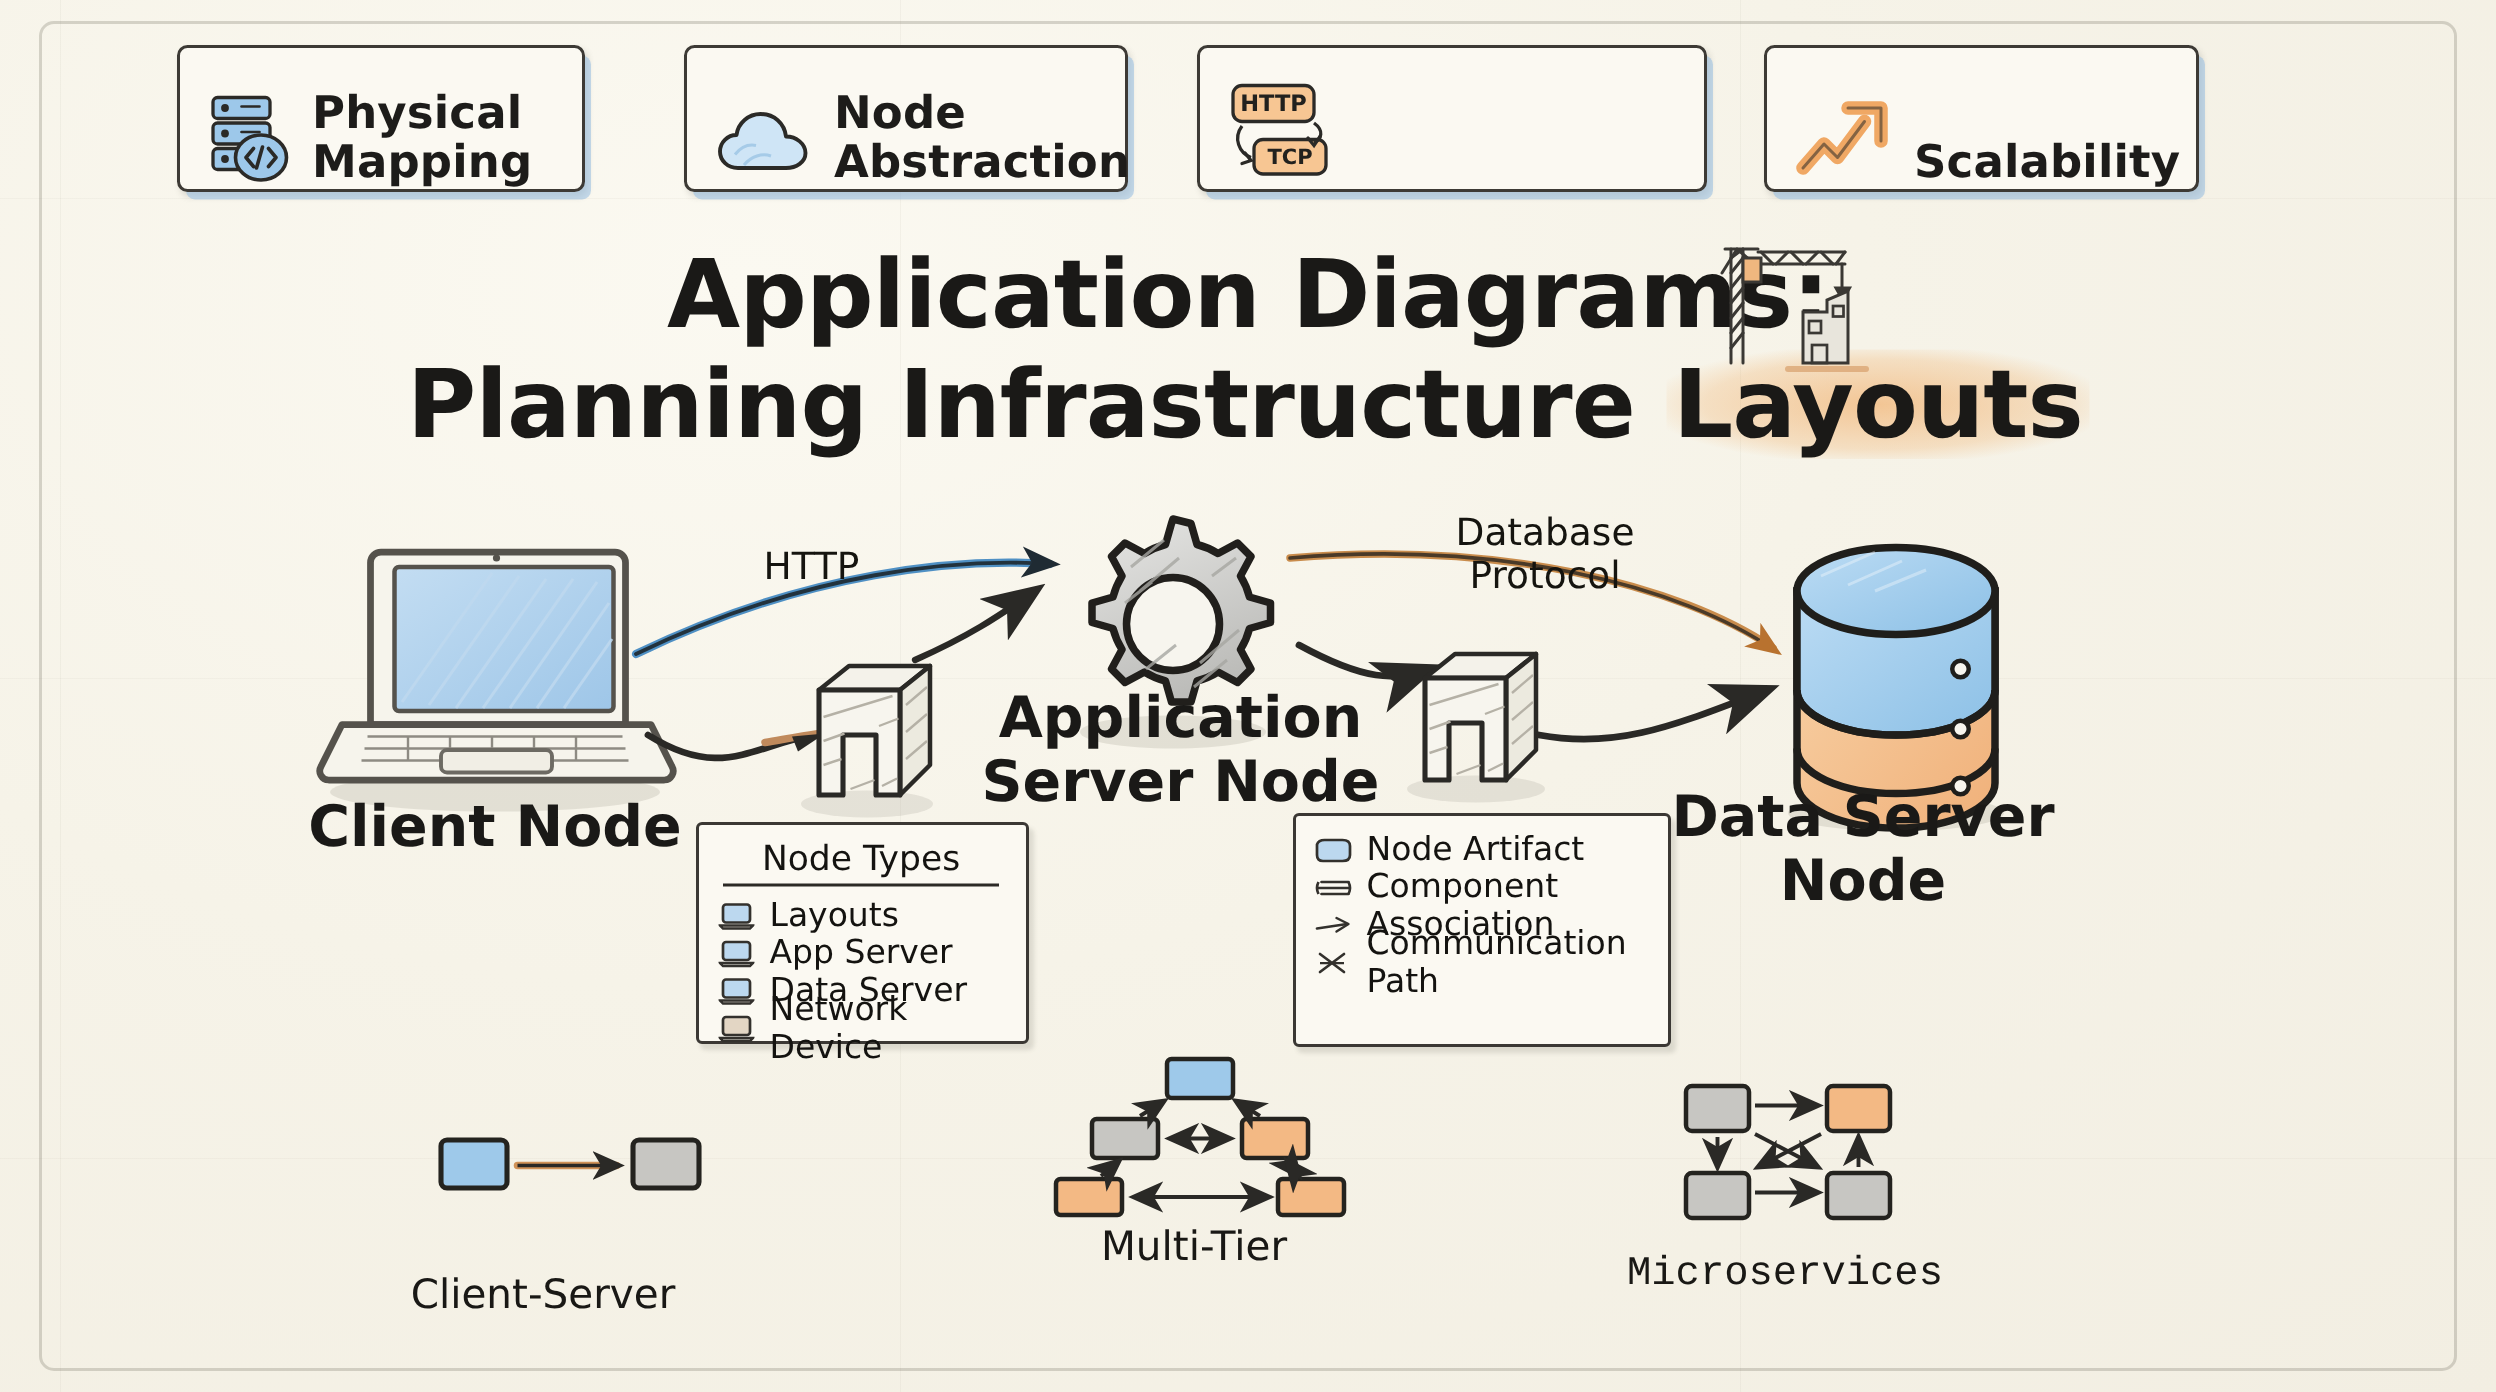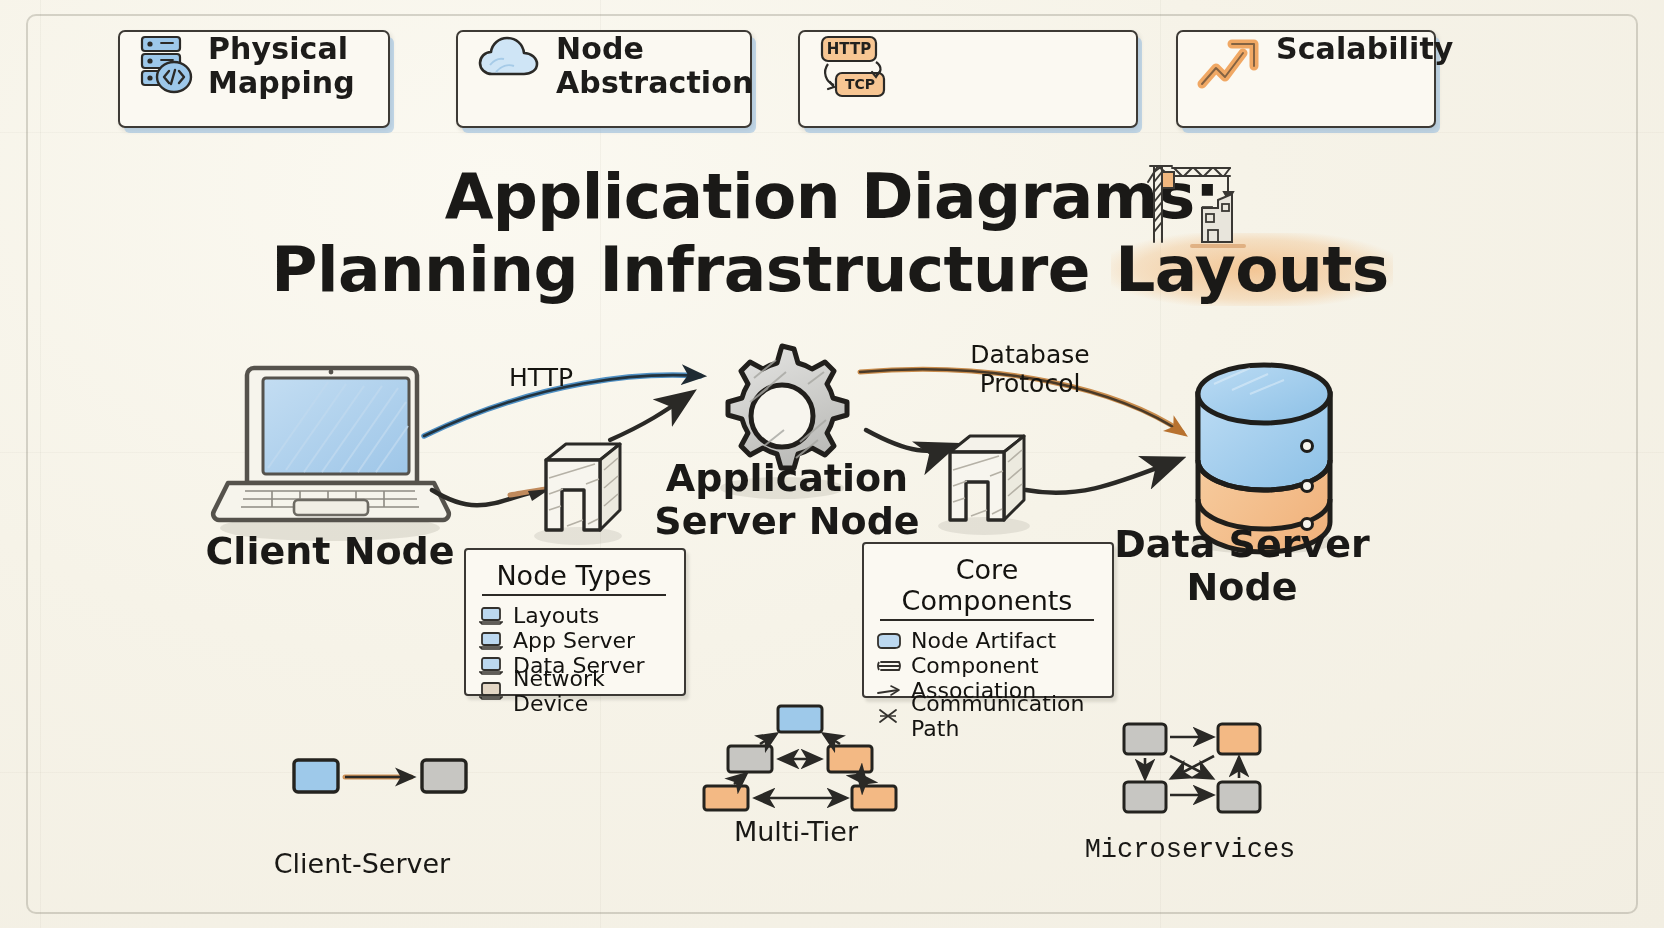--- a/index.html
+++ b/index.html
@@ -26,21 +26,21 @@
     border:2px solid rgba(120,115,100,.28);
     border-radius:10px;pointer-events:none;
   }
   .abs{position:absolute;}
   
   .chip{
     position:absolute;top:30px;height:98px;
     background:#fbf9f2;
     border:2.5px solid #3d3a35;border-radius:7px;
     box-shadow:5px 6px 0 -1px rgba(150,190,225,.55), 2px 3px 4px rgba(80,78,70,.18);
-    display:flex;align-items:flex-start;gap:14px;padding:0 18px;
+    display:flex;align-items:flex-end;gap:14px;padding:0 18px;
     box-sizing:border-box;
   }
   .chip-label{
     font-family:"DejaVu Sans",sans-serif;font-weight:700;
     font-size:30px;line-height:1.12;color:#1d1c1a;letter-spacing:.1px;
     white-space:pre-line;
   }
   .chip-icon{flex:0 0 auto;display:block;}
   
   #title-wrap{position:absolute;left:0;right:0;top:160px;text-align:center;}
@@ -66,21 +66,21 @@
     font-size:25px;line-height:1.16;color:#15140f;white-space:pre-line;
   }
   
   .legend{
     position:absolute;background:#fbf9f2;
     border:2.5px solid #3b3834;border-radius:4px;
     box-shadow:3px 4px 3px rgba(90,86,76,.16);
     padding:10px 14px 10px 12px;box-sizing:border-box;
   }
   .legend-title{
-    font-family:"DejaVu Sans",sans-serif;font-weight:400;font-size:27px;
+    font-family:"DejaVu Sans",sans-serif;font-weight:400;font-size:23px;
     color:#141310;text-align:center;padding-bottom:3px;
     border-bottom:2px solid #2c2a26;margin:0 4px 7px 4px;
   }
   .legend-row{display:flex;align-items:center;gap:9px;height:25px;}
   .legend-row-text{
     font-family:"DejaVu Sans",sans-serif;font-weight:400;font-size:22px;color:#141310;
   }
   .legend-ico{flex:0 0 26px;display:flex;justify-content:center;}
   
   .pattern-label{
@@ -139,21 +139,21 @@
         <rect x="18" y="41" width="48" height="23" rx="6" fill="#f7c693" stroke="#2b2a27" stroke-width="2.2"></rect>
         <text x="42" y="57" text-anchor="middle" font-family="DejaVu Sans, sans-serif" font-size="14" font-weight="700" fill="#22211e">TCP</text>
         <path d="M58 30c7 5 5 11 0 13" fill="none" stroke="#2b2a27" stroke-width="2.2"></path>
         <path d="M54 40l4 5 4-6" fill="none" stroke="#2b2a27" stroke-width="2.2" stroke-linecap="round"></path>
         <path d="M10 32c-6 8-2 18 6 21" fill="none" stroke="#2b2a27" stroke-width="2.2"></path>
         <path d="M12 50l4 5-6 2" fill="none" stroke="#2b2a27" stroke-width="2.2" stroke-linecap="round"></path>
       </svg>
     </span>
   </div>
 
-  <div class="chip" id="chip3" style="left:1176px;width:260px;">
+  <div class="chip" id="chip3" style="left:1176px;width:290px;">
     <span class="chip-icon">
       <svg width="66" height="62" viewBox="0 0 66 62">
         <path d="M6 52l14-16 9 9 18-24" fill="none" stroke="#f0a864" stroke-width="9" stroke-linecap="round" stroke-linejoin="round"></path>
         <path d="M6 52l14-16 9 9 18-24" fill="none" stroke="#2b2a27" stroke-width="2" stroke-linecap="round" stroke-linejoin="round" opacity=".55"></path>
         <path d="M36 12h22v22" fill="none" stroke="#f0a864" stroke-width="9" stroke-linecap="round" stroke-linejoin="round"></path>
         <path d="M36 12h22v22" fill="none" stroke="#2b2a27" stroke-width="2" stroke-linecap="round" stroke-linejoin="round" opacity=".55"></path>
       </svg>
     </span>
     <span class="chip-label">Scalability</span>
   </div>
@@ -344,21 +344,20 @@
         <svg width="24" height="20" viewBox="0 0 24 20">
             <rect x="3" y="2" width="18" height="12" rx="2" fill="#e3d6c4" stroke="#33312d" stroke-width="1.8"></rect>
             <path d="M1 16h22l-2 2H3z" fill="#e9e6dc" stroke="#33312d" stroke-width="1.6"></path>
           </svg>
       </span>
       <span class="legend-row-text">Network Device</span>
     </div>
   </div>
 
   <div class="legend" id="legend-core-components" style="left:862px;top:542px;width:252px;height:156px;">
-    <div class="legend-title">Core Components</div>
     <div class="legend-row">
       <span class="legend-ico">
         <svg width="26" height="18" viewBox="0 0 26 18">
             <path d="M2 5 Q3 2 7 2 L19 2 Q24 2 24 6 L24 12 Q24 16 19 16 L6 16 Q2 16 2 12 Z" fill="#bcd8ef" stroke="#33312d" stroke-width="1.8"></path>
           </svg>
       </span>
       <span class="legend-row-text">Node Artifact</span>
     </div>
     <div class="legend-row">
       <span class="legend-ico">

